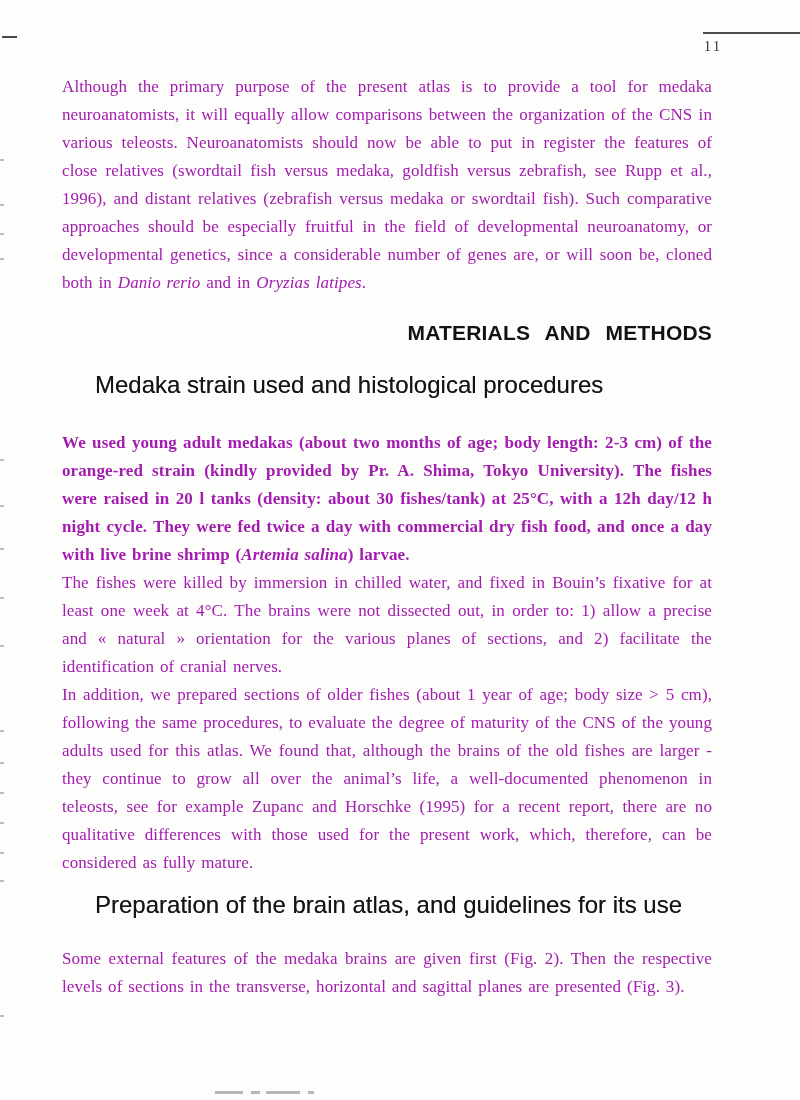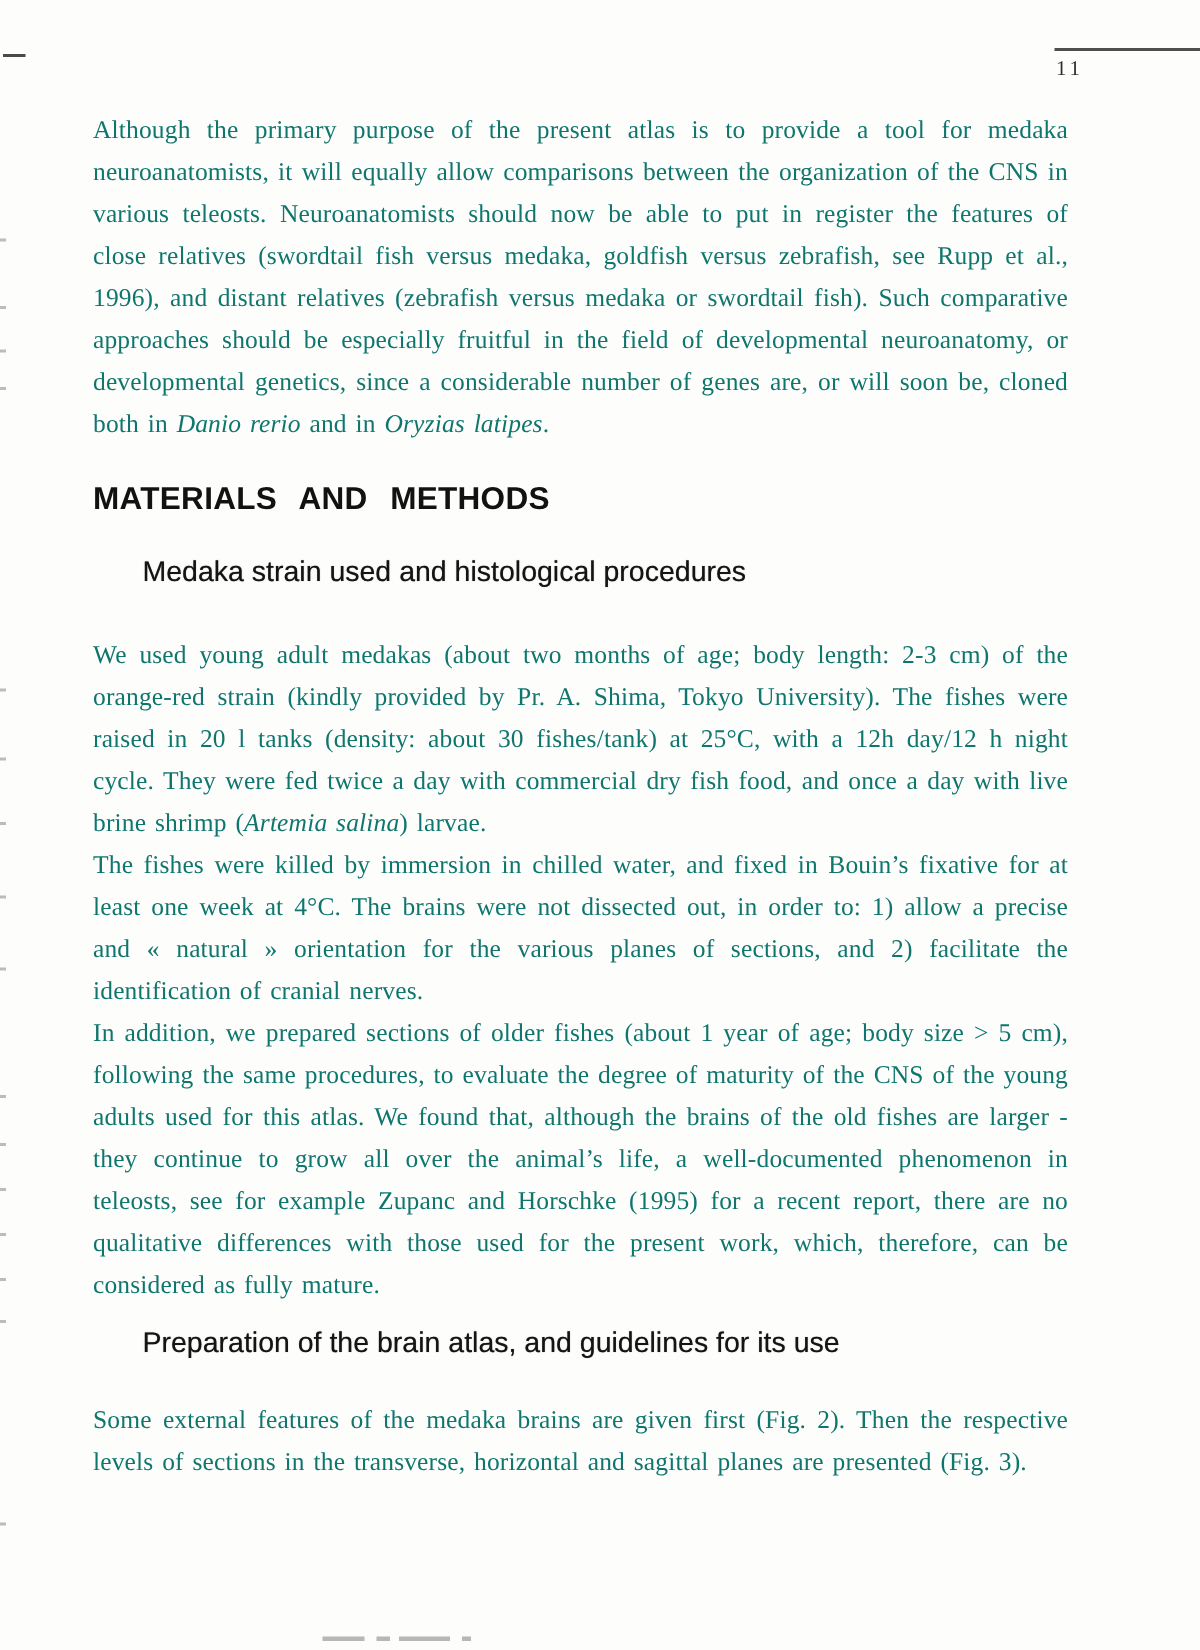--- a/index.html
+++ b/index.html
@@ -19,38 +19,39 @@
   }
   .dash-tl { position:absolute; top:36px; left:2px; width:15px; height:2px; background:#4a4a4a; }
   .tick { position:absolute; left:0; width:4px; height:2px; background:rgba(90,90,90,0.40); }
   .bmark { position:absolute; top:1091px; height:3px; background:rgba(125,125,125,0.55); }
 
   .content { position:absolute; left:62px; top:73px; width:650px; }
   p.body-text {
     margin:0;
     font-size:17px; line-height:28px;
     text-align:justify;
-    color:#0f766e;
+    color:#a21caf;
     word-spacing:1.5px;
     letter-spacing:0.1px;
   }
-  p.gap-top { margin-top:30px; }
+  p.gap-top { margin-top:30px;font-weight:bold; }
   p.gap-top-lg { }
   p.gap-top-sm { margin-top:26px; }
   h1.section {
     margin:24px 0 0 0;
     font-family:"Liberation Sans","DejaVu Sans",sans-serif;
     font-size:21px; font-weight:700;
     word-spacing:9px; letter-spacing:0.2px;
     color:#121212;
+    text-align:right;
   }
   h2.subsection {
     margin:26px 0 0 33px;
     font-family:"Liberation Sans","DejaVu Sans",sans-serif;
-    font-size:19px; font-weight:400;
+    font-size:24px; font-weight:400;
     color:#141414;
     text-shadow:0 0 0.6px rgba(0,0,0,0.6);
   }
   h2.subsection.second { margin-top:14px; }
   i { font-style:italic; }
 </style>
 </head>
 <body>
 
 <div class="rule-tr"></div>

